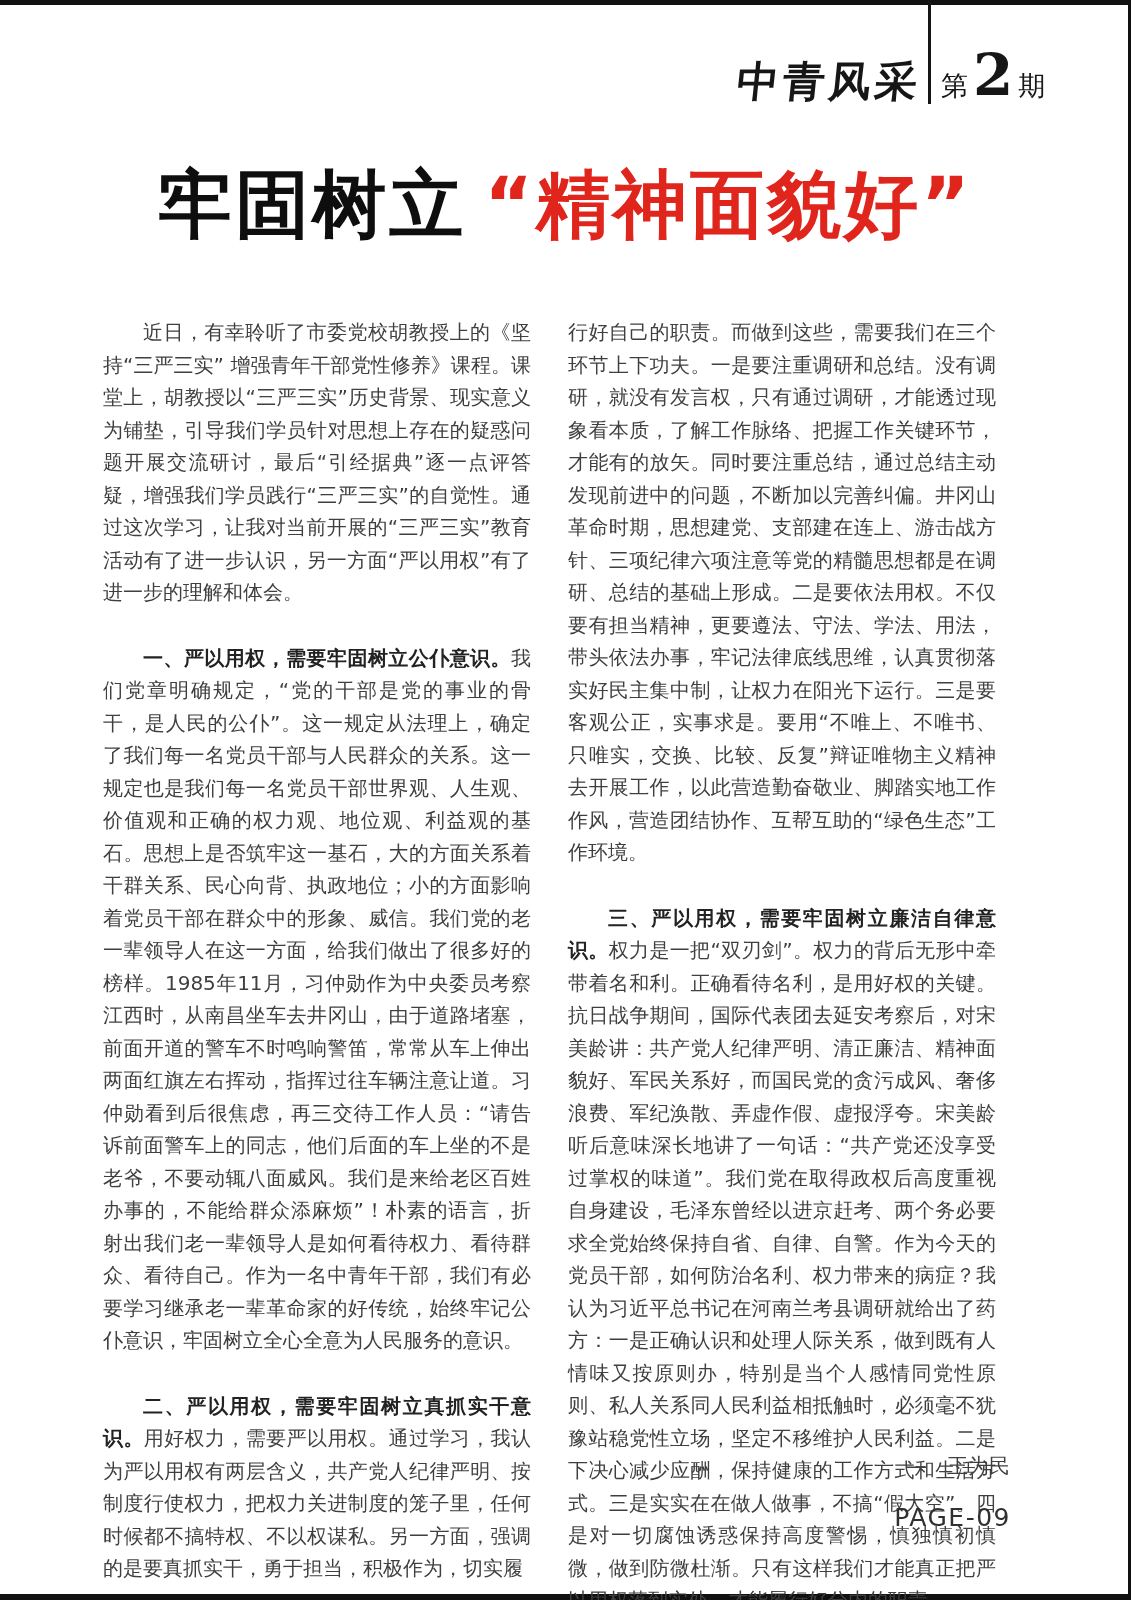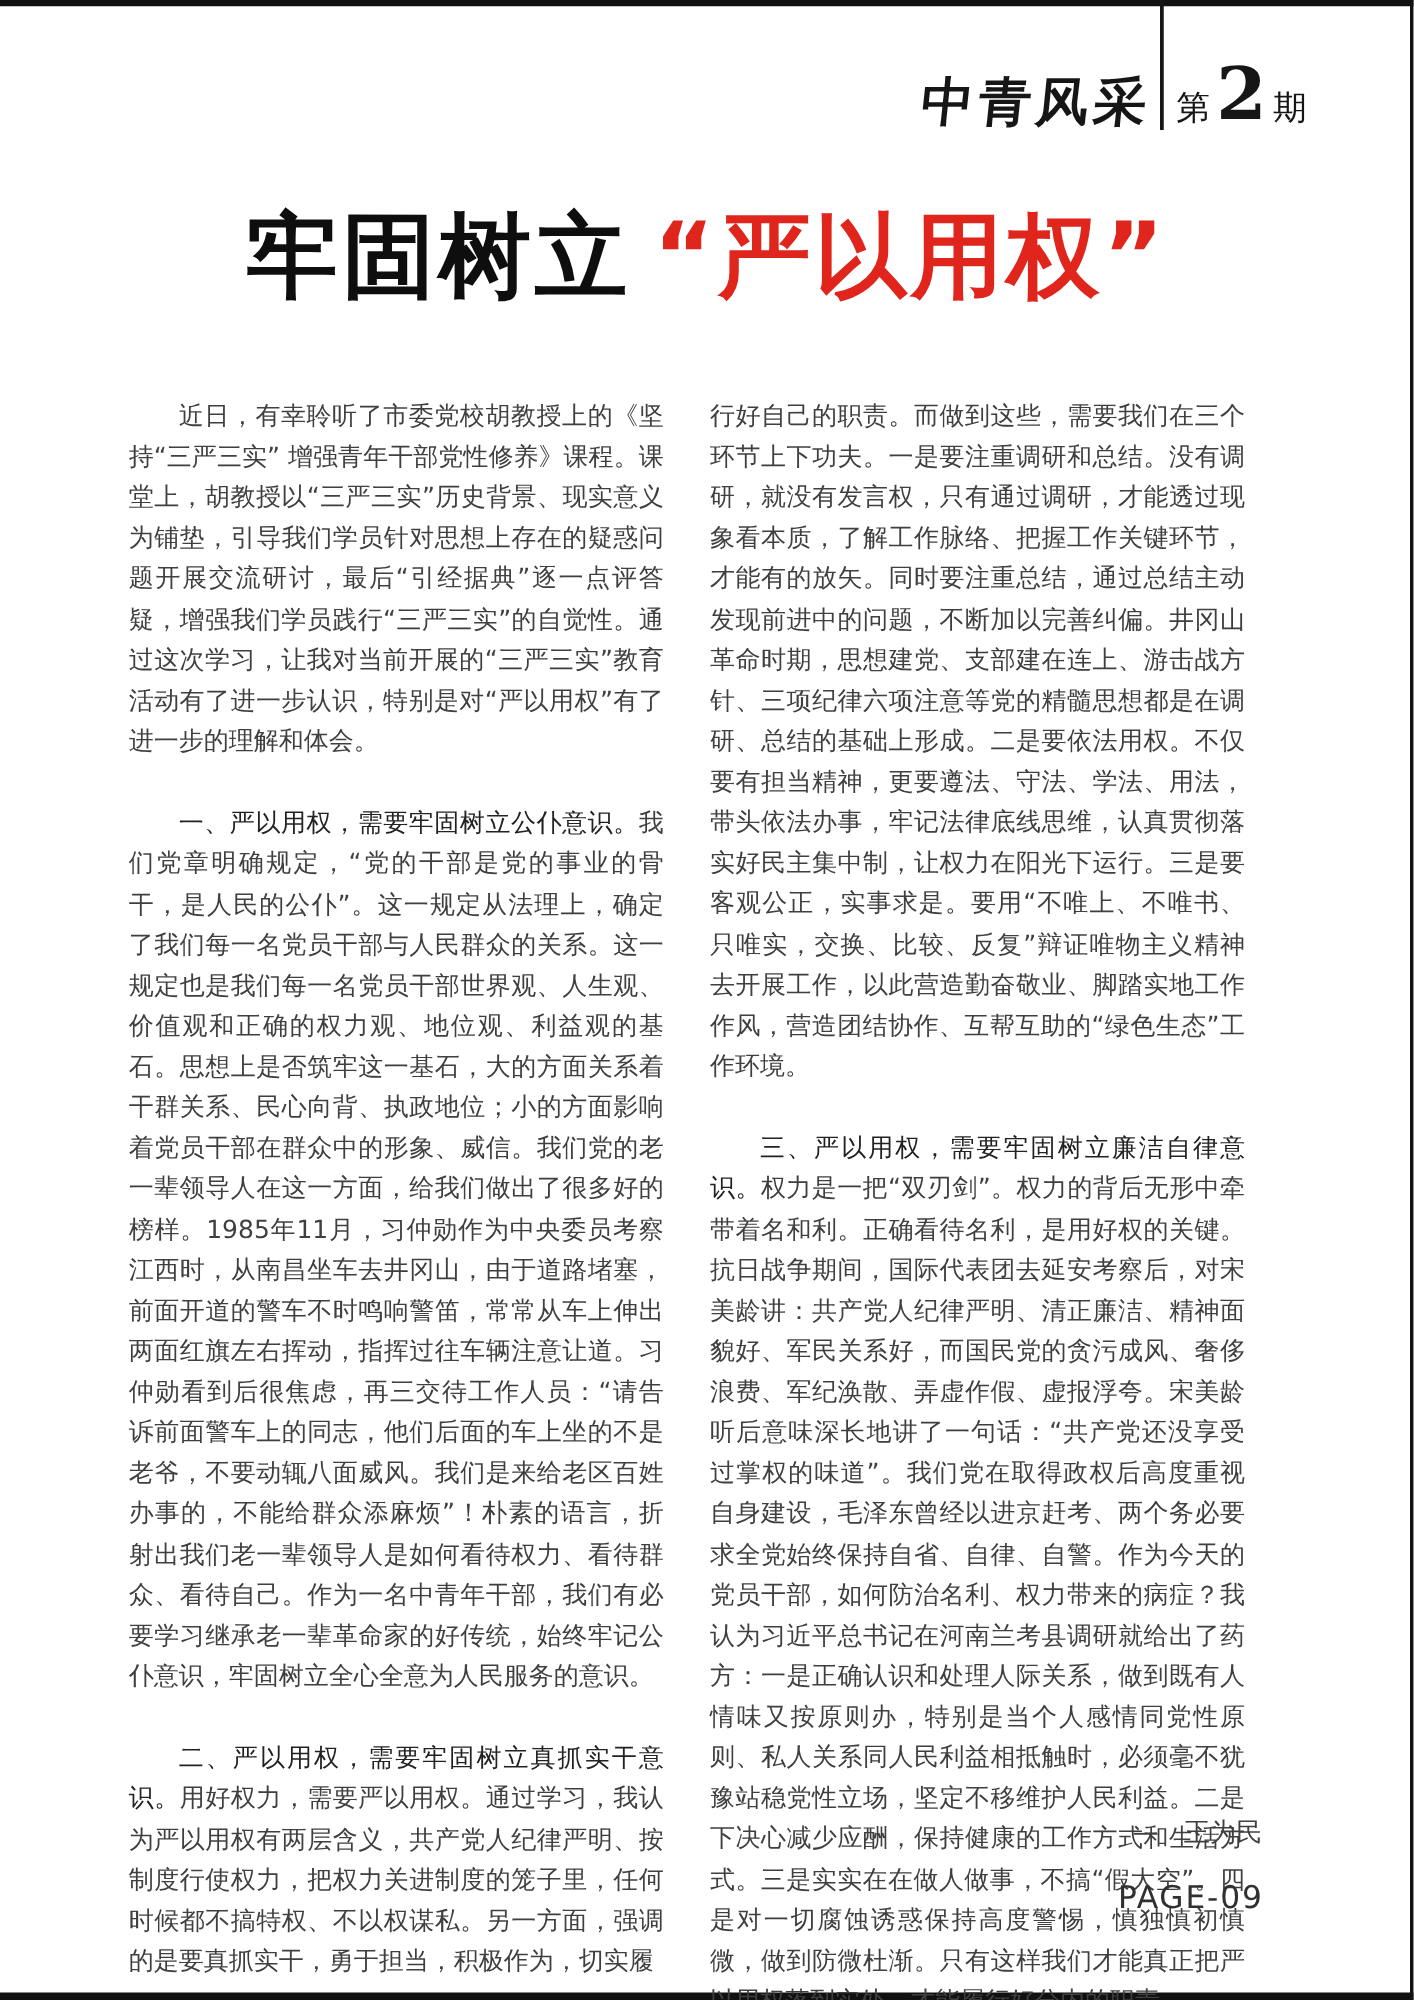--- a/index.html
+++ b/index.html
@@ -64,21 +64,21 @@
   }
   .col { width: 428px; }
   .para {
     font-size: 20px;
     line-height: 32.5px;
     text-align: justify;
     color: #3f3f3f;
     margin: 0 0 33px 0;
   }
   .para.indent { text-indent: 2em; }
-  .para .lead { font-weight: normal; color: #222; }
+  .para .lead { font-weight: bold; color: #222; }
 
   
   .signature {
     position: absolute; top: 1452px; right: 121px;
     font-size: 21px; color: #3f3f3f;
     white-space: pre;
     padding-left: 44px;
   }
   .page-num {
     position: absolute; top: 1503px; right: 120px;
@@ -100,27 +100,27 @@
     <div class="header-divider"></div>
     <div class="issue">
       <span class="zh">第</span>
       <span class="num">2</span>
       <span class="zh">期</span>
     </div>
   </div>
 
   <div class="title">
     <span>牢固树立</span>
-    <span class="red">“严以用权”</span>
+    <span class="red">“精神面貌好”</span>
   </div>
 
   <div class="columns">
     <div class="col">
       <p class="para indent">
-        <span>近日，有幸聆听了市委党校胡教授上的《坚持“三严三实” 增强青年干部党性修养》课程。课堂上，胡教授以“三严三实”历史背景、现实意义为铺垫，引导我们学员针对思想上存在的疑惑问题开展交流研讨，最后“引经据典”逐一点评答疑，增强我们学员践行“三严三实”的自觉性。通过这次学习，让我对当前开展的“三严三实”教育活动有了进一步认识，特别是对“严以用权”有了进一步的理解和体会。</span>
+        <span>近日，有幸聆听了市委党校胡教授上的《坚持“三严三实” 增强青年干部党性修养》课程。课堂上，胡教授以“三严三实”历史背景、现实意义为铺垫，引导我们学员针对思想上存在的疑惑问题开展交流研讨，最后“引经据典”逐一点评答疑，增强我们学员践行“三严三实”的自觉性。通过这次学习，让我对当前开展的“三严三实”教育活动有了进一步认识，另一方面“严以用权”有了进一步的理解和体会。</span>
       </p>
       <p class="para indent">
         <span class="lead">一、严以用权，需要牢固树立公仆意识。</span><span>我们党章明确规定，“党的干部是党的事业的骨干，是人民的公仆”。这一规定从法理上，确定了我们每一名党员干部与人民群众的关系。这一规定也是我们每一名党员干部世界观、人生观、价值观和正确的权力观、地位观、利益观的基石。思想上是否筑牢这一基石，大的方面关系着干群关系、民心向背、执政地位；小的方面影响着党员干部在群众中的形象、威信。我们党的老一辈领导人在这一方面，给我们做出了很多好的榜样。1985年11月，习仲勋作为中央委员考察江西时，从南昌坐车去井冈山，由于道路堵塞，前面开道的警车不时鸣响警笛，常常从车上伸出两面红旗左右挥动，指挥过往车辆注意让道。习仲勋看到后很焦虑，再三交待工作人员：“请告诉前面警车上的同志，他们后面的车上坐的不是老爷，不要动辄八面威风。我们是来给老区百姓办事的，不能给群众添麻烦”！朴素的语言，折射出我们老一辈领导人是如何看待权力、看待群众、看待自己。作为一名中青年干部，我们有必要学习继承老一辈革命家的好传统，始终牢记公仆意识，牢固树立全心全意为人民服务的意识。</span>
       </p>
       <p class="para indent">
         <span class="lead">二、严以用权，需要牢固树立真抓实干意识。</span><span>用好权力，需要严以用权。通过学习，我认为严以用权有两层含义，共产党人纪律严明、按制度行使权力，把权力关进制度的笼子里，任何时候都不搞特权、不以权谋私。另一方面，强调的是要真抓实干，勇于担当，积极作为，切实履</span>
       </p>
     </div>
     <div class="col">
       <p class="para">

